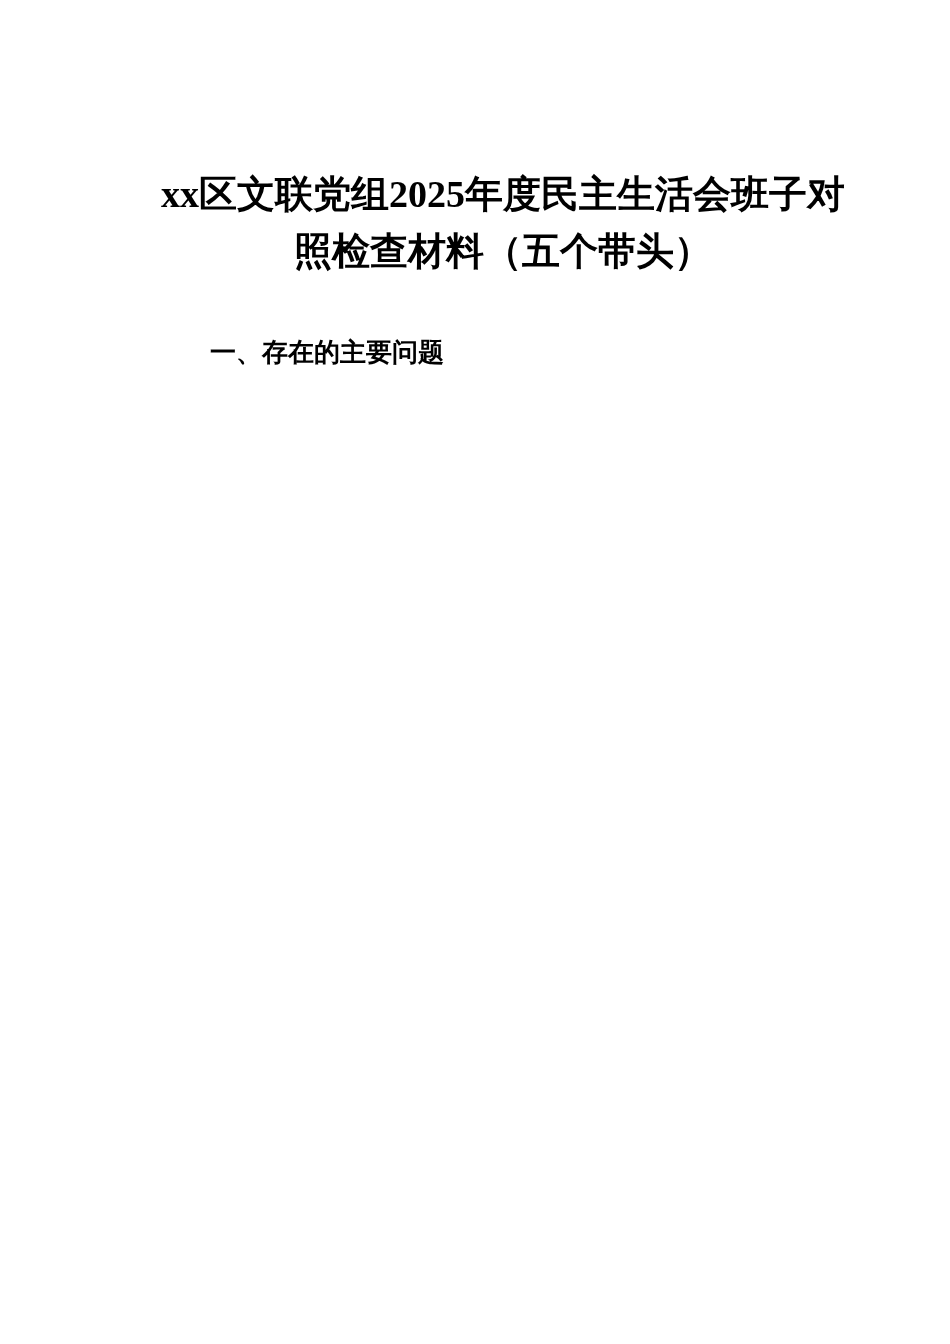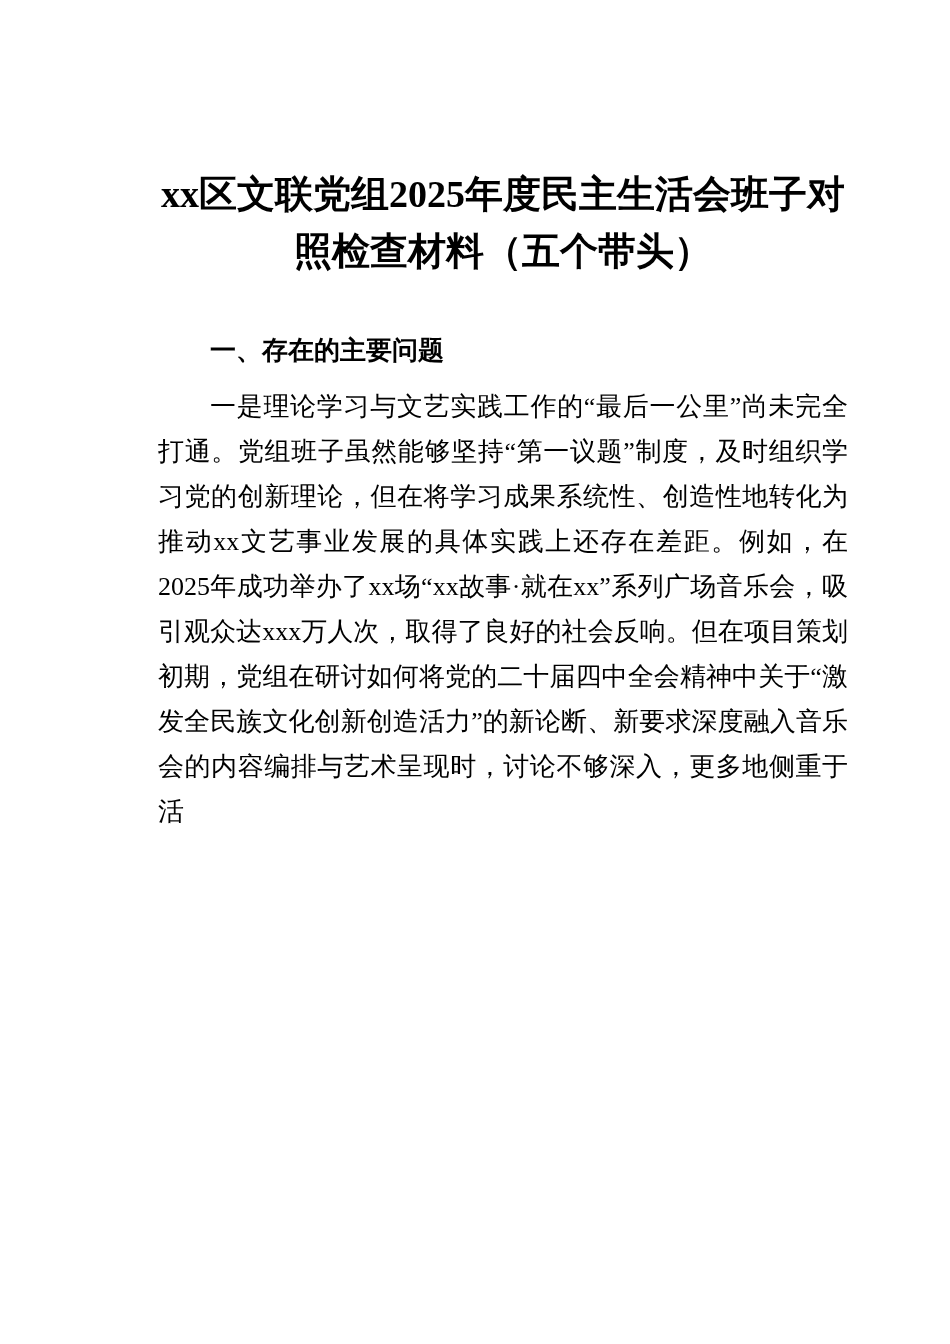--- a/index.html
+++ b/index.html
@@ -30,34 +30,33 @@
     line-height: 45px;
     text-align: justify;
     text-justify: inter-ideograph;
     text-indent: 2em;
   }
   .heading1 {
     font-size: 26px;
     line-height: 45px;
     font-weight: bold;
     text-indent: 2em;
-    font-family: Liberation Mono, monospace;
+    font-family: Liberation Serif, serif;
   }
   .heading2 {
     font-size: 26px;
     line-height: 45px;
     font-weight: bold;
     text-indent: 2em;
     font-family: "Liberation Serif", "DejaVu Serif", serif;
   }
 </style>
 </head>
 <body>
 
 <div class="page">
   <h1 class="doc-title">xx区文联党组2025年度民主生活会班子对照检查材料（五个带头）</h1>
 
 
   <h2 class="heading1">一、存在的主要问题</h2>
 
 
-  <p class="para">一是理论学习与文艺实践工作的“最后一公里”尚未完全打通。党组班子虽然能够坚持“第一议题”制度，及时组织学习党的创新理论，但在将学习成果系统性、创造性地转化为推动xx文艺事业发展的具体实践上还存在差距。例如，在2025年成功举办了xx场“xx故事·就在xx”系列广场音乐会，吸引观众达xxx万人次，取得了良好的社会反响。但在项目策划初期，党组在研讨如何将党的二十届四中全会精神中关于“激发全民族文化创新创造活力”的新论断、新要求深度融入音乐会的内容编排与艺术呈现时，讨论不够深入，更多地侧重于活</p>
 </div>
 
 </body></html>

